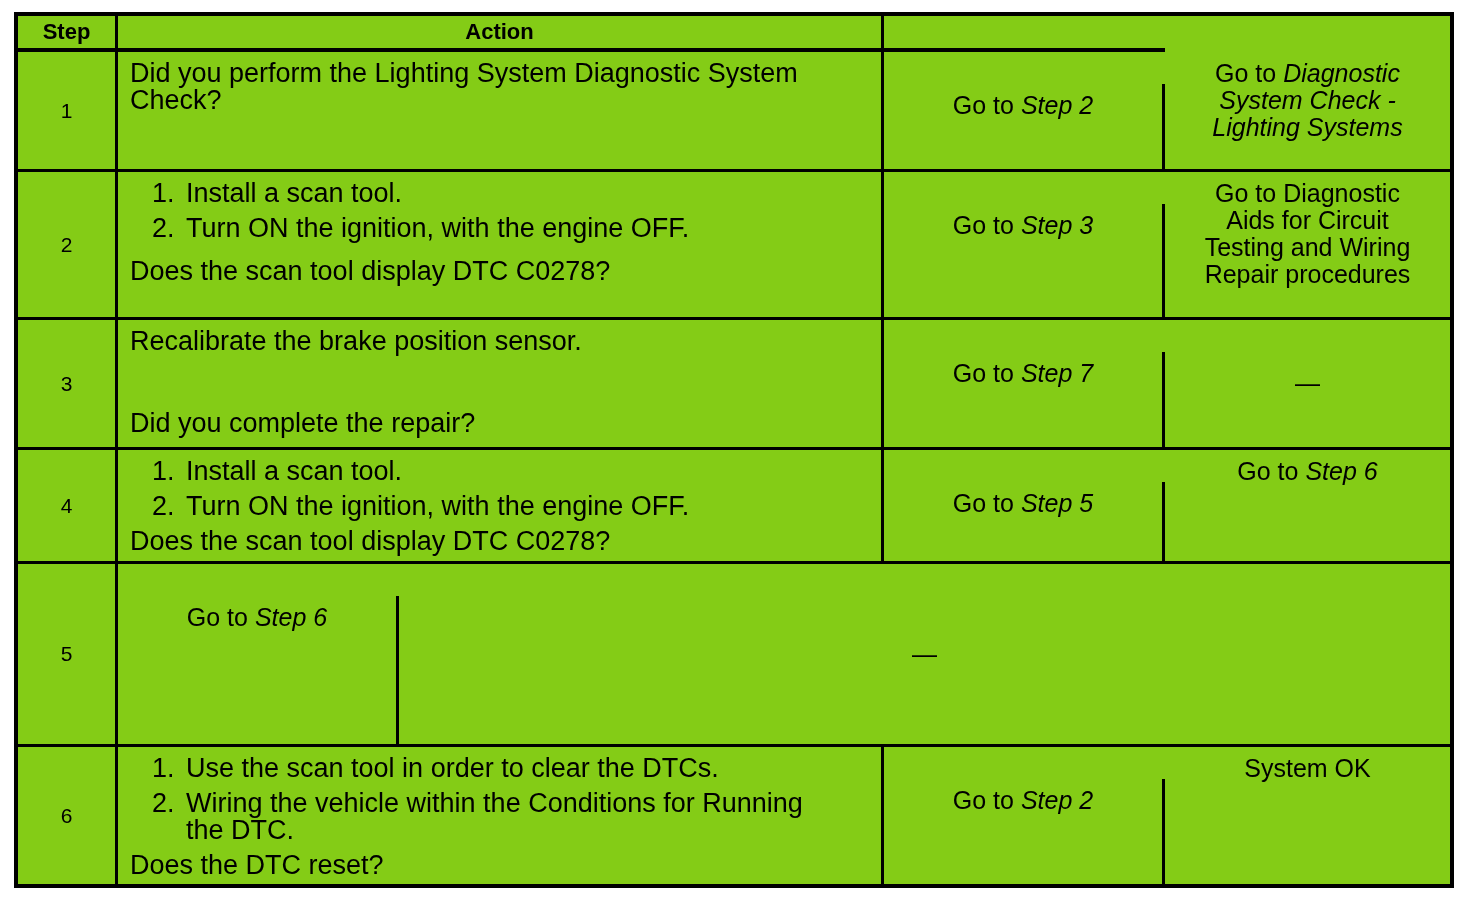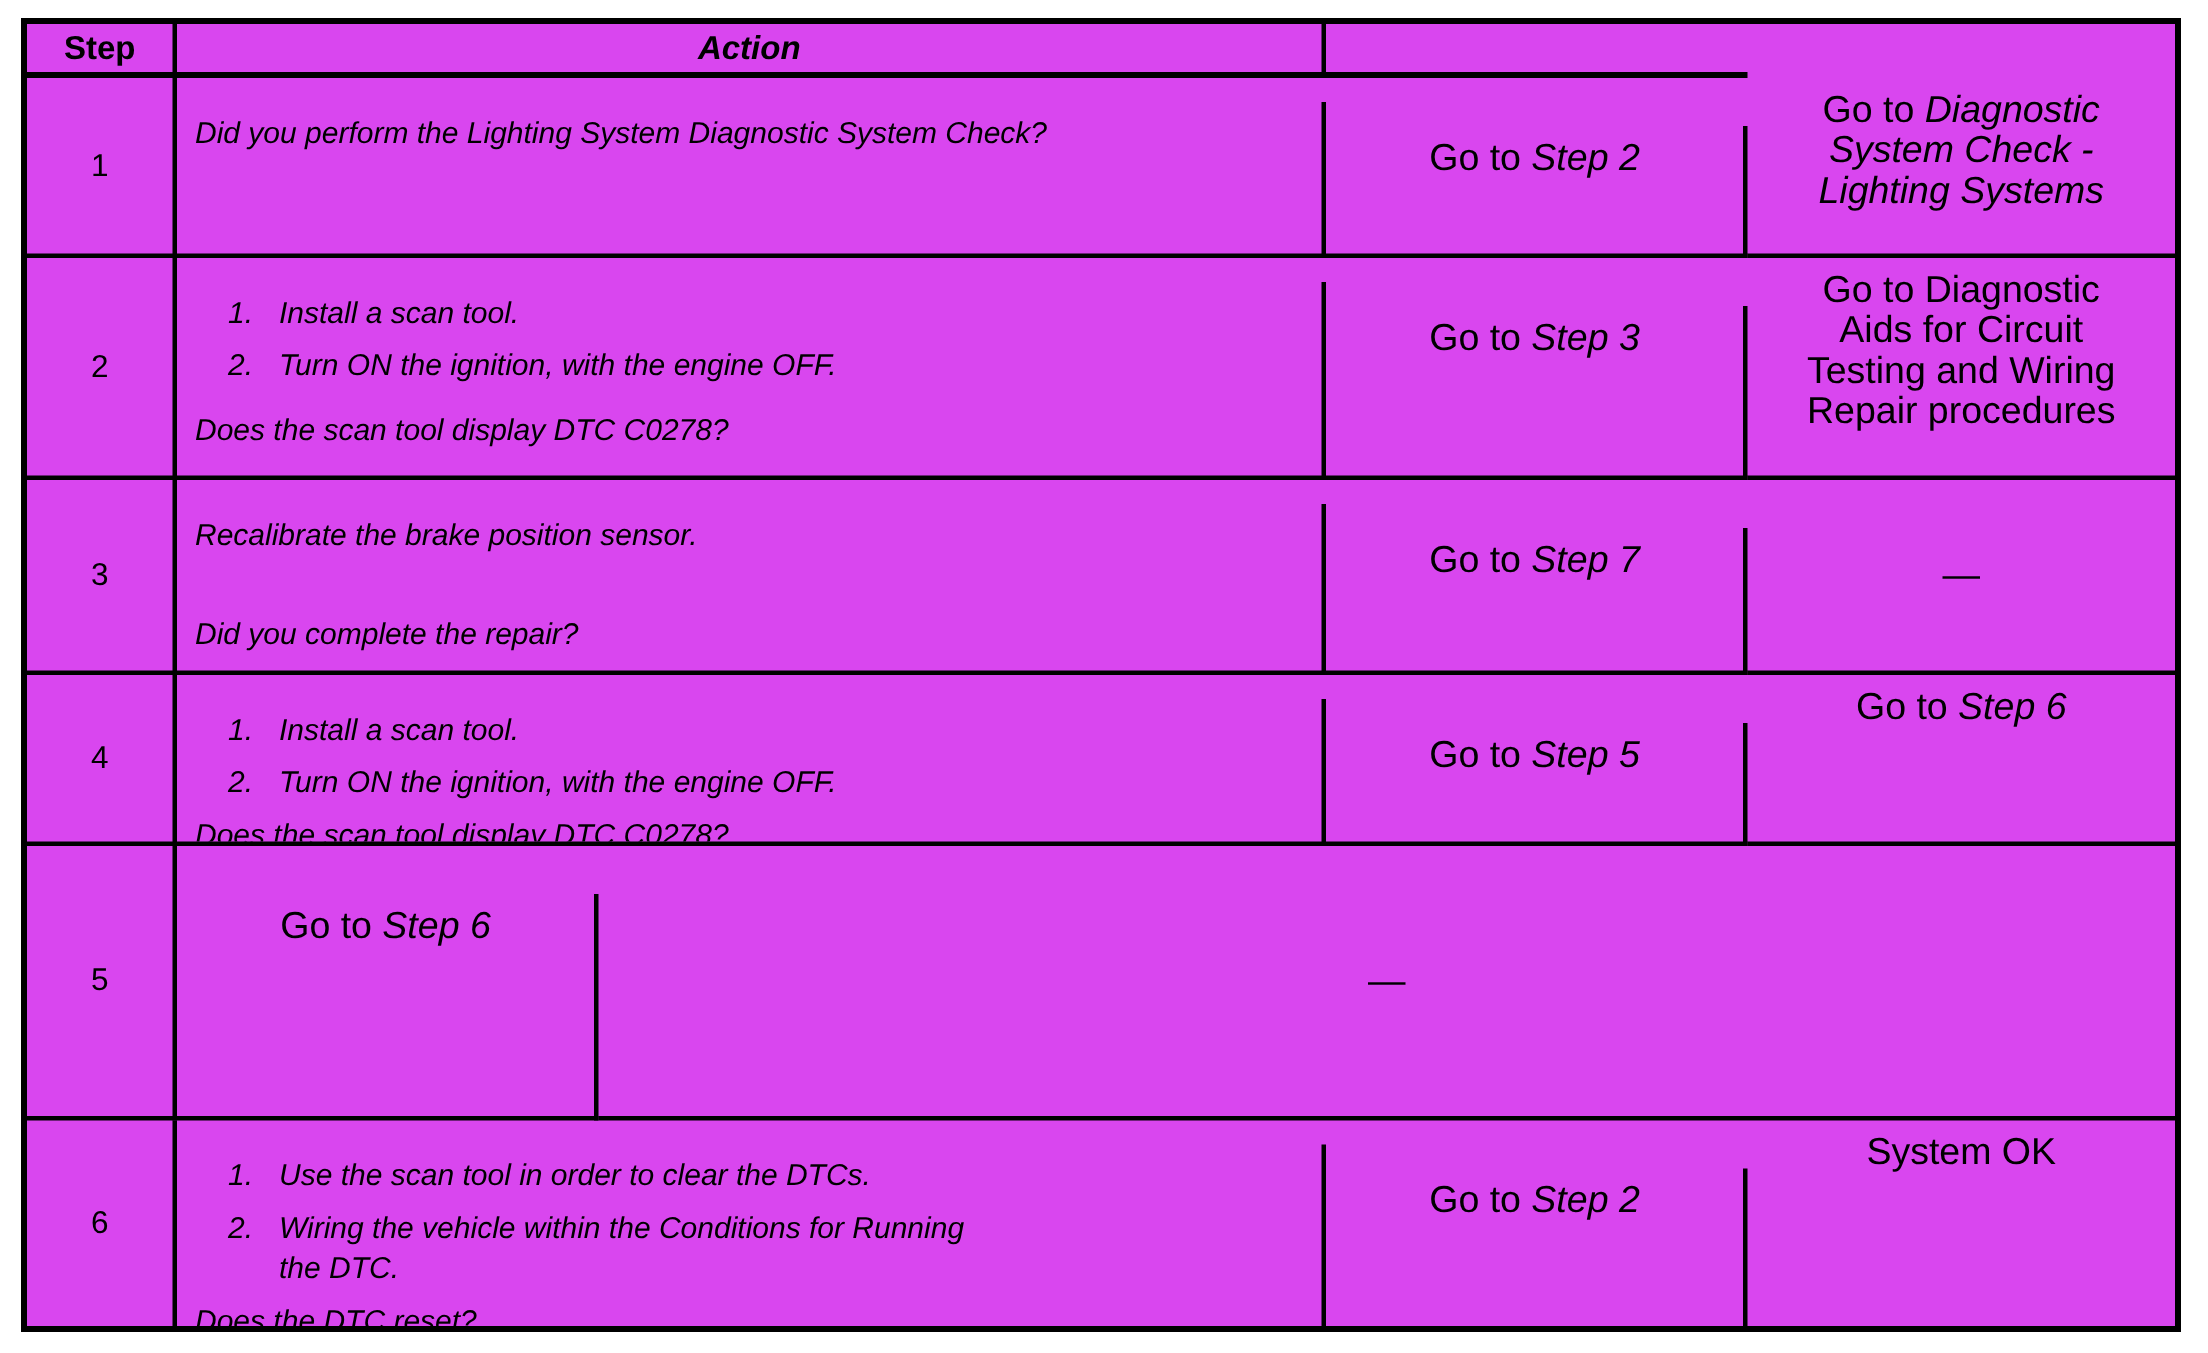--- a/index.html
+++ b/index.html
@@ -9,37 +9,37 @@
     color: #000;
     position: relative;
   }
   .diag-table {
     position: absolute;
     left: 14px;
     top: 12px;
     width: 1440px;
     height: 876px;
     border: 4px solid #000;
-    background: #d946ef;
+    background: #84cc16;
     display: flex;
     flex-direction: column;
   }
   .tr { display: flex; width: 100%; flex: 0 0 auto; }
   .td {
     border-right: 3px solid #000;
     border-bottom: 3px solid #000;
     overflow: hidden;
     position: relative;
   }
   .td:last-child { border-right: none; }
   .tr:last-child .td { border-bottom: none; }
 
   
   .col-step   { width: 100px;  flex: 0 0 100px; }
-  .col-action { width: 766px;  flex: 0 0 766px; font-style: italic; }
+  .col-action { width: 766px;  flex: 0 0 766px; }
   .col-yes    { width: 281px;  flex: 0 0 281px; margin-top: 32px; }
   .col-no     { width: 285px;  flex: 1 1 auto; }
 
   
   .row-header { height: 36px; }
   .row-1 { height: 120px; }
   .row-2 { height: 148px; }
   .row-3 { height: 130px; }
   .row-4 { height: 114px; }
   .row-5 { height: 183px; }
@@ -51,23 +51,22 @@
     border-bottom: 4px solid #000;
   }
 
   .step-cell {
     display: flex; align-items: center; justify-content: center;
     font-size: 21px;
   }
 
   .action-cell {
     display: flex; flex-direction: column;
-    font-size: 20px; line-height: 27px;
+    font-size: 27px; line-height: 27px;
     padding: 8px 14px 6px 12px;
-    margin-top: 16px;
   }
   .action-cell .plain { white-space: pre-line; }
   .li { display: flex; padding-left: 22px; margin-bottom: 8px; }
   .li .num { flex: 0 0 34px; }
   .li .li-text { white-space: pre-line; }
   .question { margin-top: 8px; }
   .q-bottom { margin-top: auto; padding-bottom: 4px; }
   .gap-top-lg { margin-top: 36px; }
 
   .yes-cell, .no-cell {

